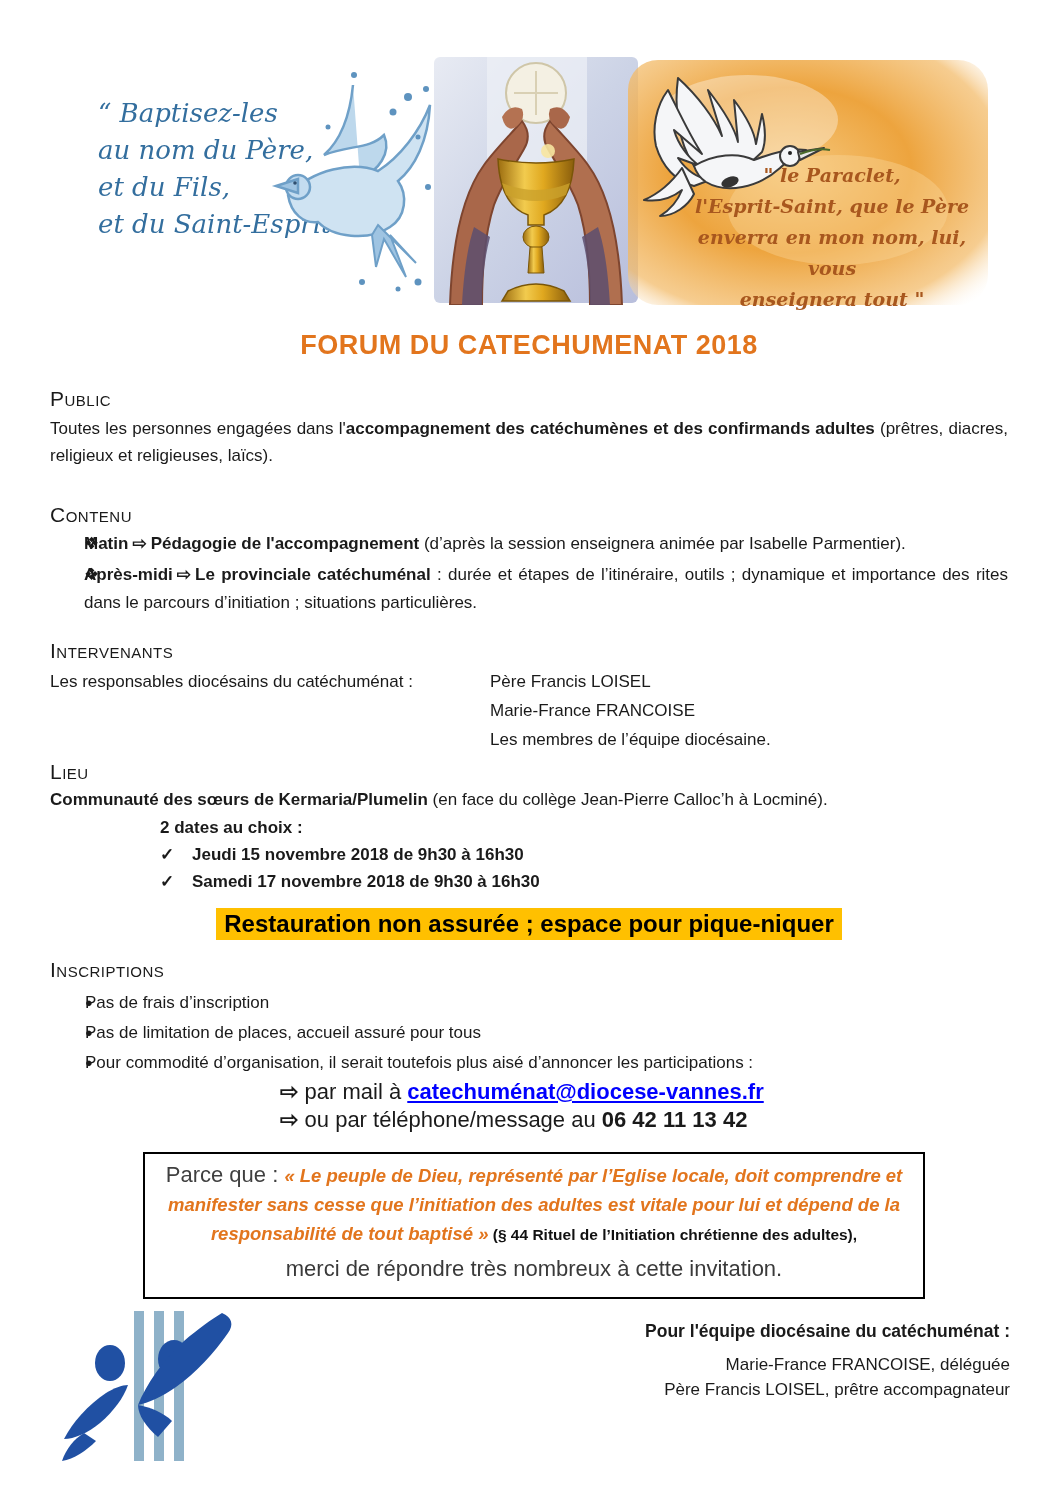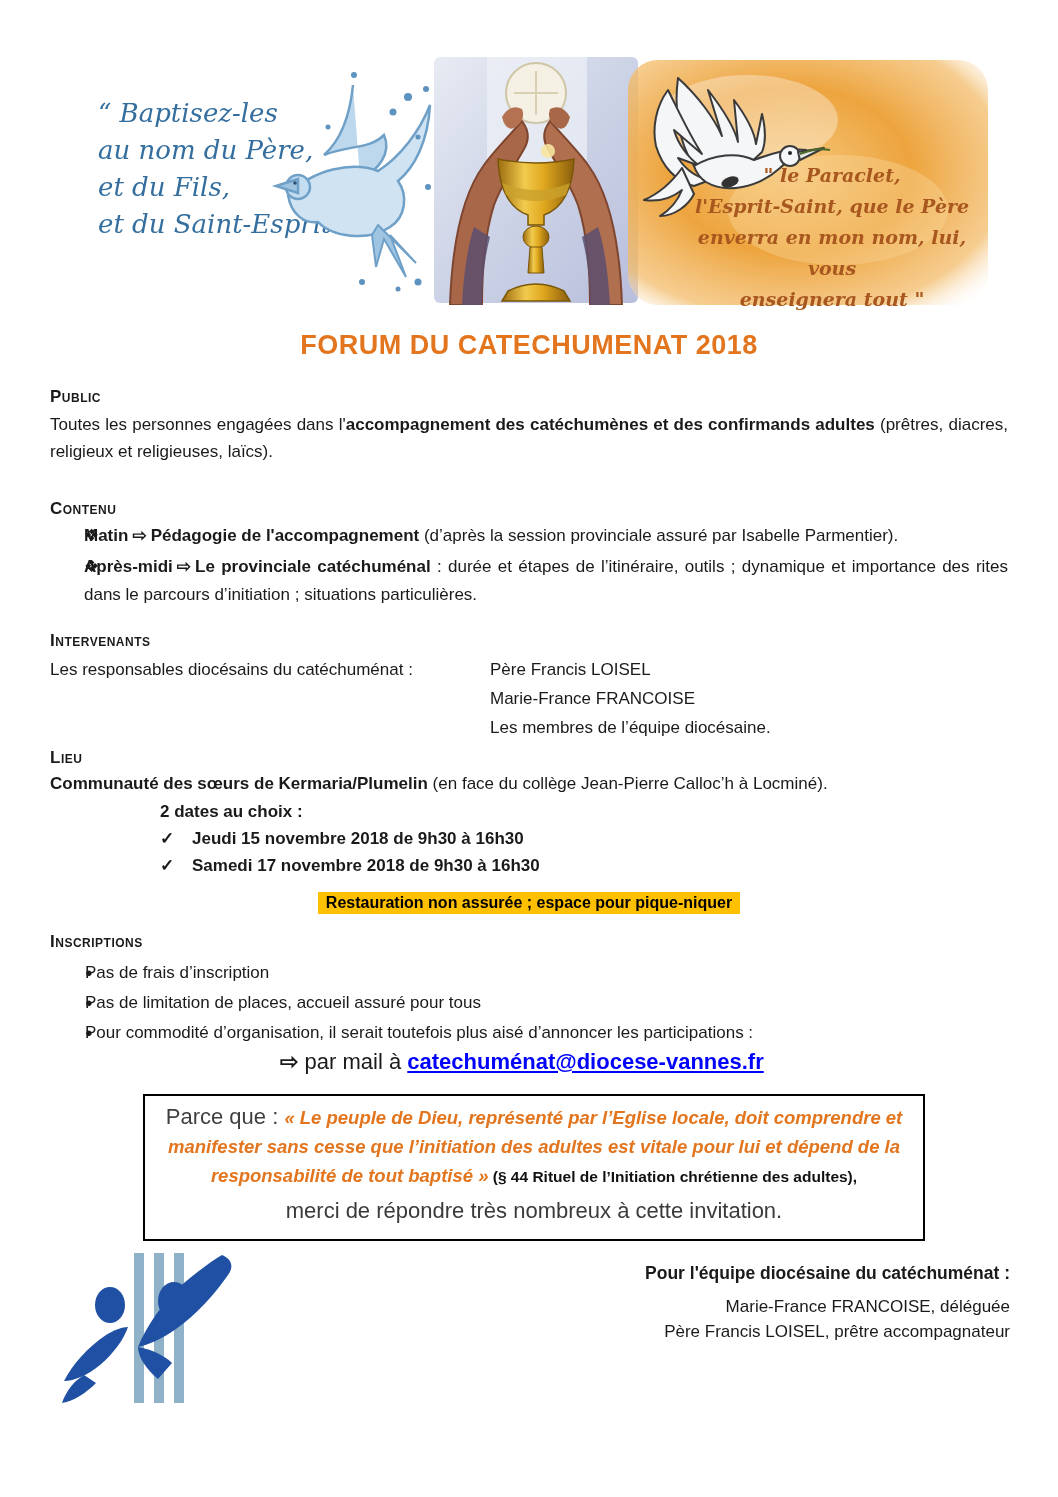--- a/index.html
+++ b/index.html
@@ -24,33 +24,33 @@
     font-family:"DejaVu Serif", serif; font-style:italic;
     font-size:19px; line-height:31px; font-weight:600;
   }
   .dove-outline { position:absolute; left:10px; top:10px; }
   
   .title { text-align:center; margin-top:24px; font-weight:bold; }
   .title .t1 { font-size:27px; line-height:32px; letter-spacing:0.5px; }
   .title .t2 { font-size:27px; line-height:36px; }
   
   .content { padding:0 50px; }
-  .sec-h { font-weight:bold; font-size:17px; font-variant:small-caps; letter-spacing:0.5px; margin-top:26px; }
+  .sec-h { font-weight:normal; font-size:21px; font-variant:small-caps; letter-spacing:0.5px; margin-top:26px; }
   .para { font-size:17px; line-height:27px; text-align:justify; margin-top:4px; }
   .li { display:flex; margin-top:3px; font-size:17px; line-height:28px; }
   .li .marker { width:34px; padding-left:34px; flex:none; }
   .li .li-text { flex:1; text-align:justify; }
   .arrow { font-weight:bold; padding:0 4px; }
   .interv-row { display:flex; margin-top:4px; font-size:17px; line-height:29px; }
   .interv-row .lbl { width:440px; flex:none; }
   .dates-label { font-weight:bold; font-size:17px; line-height:27px; margin-left:110px; margin-top:1px; }
   .check-line { font-weight:bold; font-size:17px; line-height:27px; margin-left:110px; }
   .check-line .chk { display:inline-block; width:32px; }
   .hl-wrap { text-align:center; margin-top:13px; }
-  .hl { display:inline-block; font-weight:bold; font-size:16px; padding:2px 8px; color:#000; }
+  .hl { display:inline-block; font-weight:bold; font-size:24px; padding:2px 8px; color:#000; }
   .blt-line { display:flex; font-size:17px; line-height:30px; }
   .blt-line .b { width:30px; padding-left:35px; flex:none; font-size:13px; }
   .blt-line .bt { flex:1; text-align:justify; }
   .arrow-line { margin-left:230px; font-size:22px; line-height:28px; font-weight:bold; }
   .mail-link { color:#0000FF; text-decoration:underline; font-weight:bold; cursor:pointer; }
   
   .qbox {
     margin:18px 0 0 93px; width:782px; border:2px solid #000;
     padding:6px 20px 10px; text-align:center;
   }
@@ -184,21 +184,21 @@
   </div>
 
   <div class="content">
 
     <div class="sec-h">Public</div>
     <p class="para"><span>Toutes les personnes engagées dans l'</span><b>accompagnement des catéchumènes et des confirmands adultes</b><span> (prêtres, diacres, religieux et religieuses, laïcs).</span></p>
 
     <div class="sec-h" style="margin-top:34px">Contenu</div>
     <div class="li">
       <span class="marker">❖</span>
-      <span class="li-text"><b>Matin</b><b class="arrow">⇨</b><b>Pédagogie de l'accompagnement</b><span> (d’après la session provinciale assuré par Isabelle Parmentier).</span></span>
+      <span class="li-text"><b>Matin</b><b class="arrow">⇨</b><b>Pédagogie de l'accompagnement</b><span> (d’après la session enseignera animée par Isabelle Parmentier).</span></span>
     </div>
     <div class="li">
       <span class="marker">❖</span>
       <span class="li-text"><b>Après-midi</b><b class="arrow">⇨</b><b>Le provinciale catéchuménal</b><span> : durée et étapes de l’itinéraire, outils ; dynamique et importance des rites  dans le parcours d’initiation ; situations particulières.</span></span>
     </div>
 
     <div class="sec-h" style="margin-top:22px">Intervenants</div>
     <div class="interv-row">
       <div class="lbl">Les responsables diocésains du catéchuménat :</div>
       <div>
@@ -226,20 +226,21 @@
     <div class="blt-line">
         <span class="b">●</span>
         <span class="bt">Pas de limitation de places, accueil assuré pour tous</span>
       </div>
     <div class="blt-line">
         <span class="b">●</span>
         <span class="bt">Pour  commodité d’organisation, il serait toutefois plus aisé d’annoncer les participations :</span>
       </div>
 
     <div class="arrow-line"><span>⇨</span> <span style="font-weight:normal">par mail à </span><a class="mail-link">catechuménat@diocese-vannes.fr</a></div>
+    <div class="arrow-line"><span>⇨</span> <span style="font-weight:normal">ou par téléphone/message  au </span><b>06 42 11 13 42</b></div>
 
     <div class="qbox">
       <div class="l1"><span class="intro">Parce que : </span><span class="oq" style="color:#E2751D">« Le peuple de Dieu, représenté par l’Eglise locale, doit comprendre et manifester sans cesse que l’initiation des adultes est vitale pour lui et dépend de la responsabilité de tout baptisé »</span><span class="ref"> (§ 44 Rituel de l’Initiation chrétienne des adultes),</span></div>
       <div class="closing">merci de répondre très nombreux à cette invitation.</div>
     </div>
 
   </div>
 
   <div class="footer">
     <svg class="logo" width="175" height="155" viewBox="0 0 175 155">

